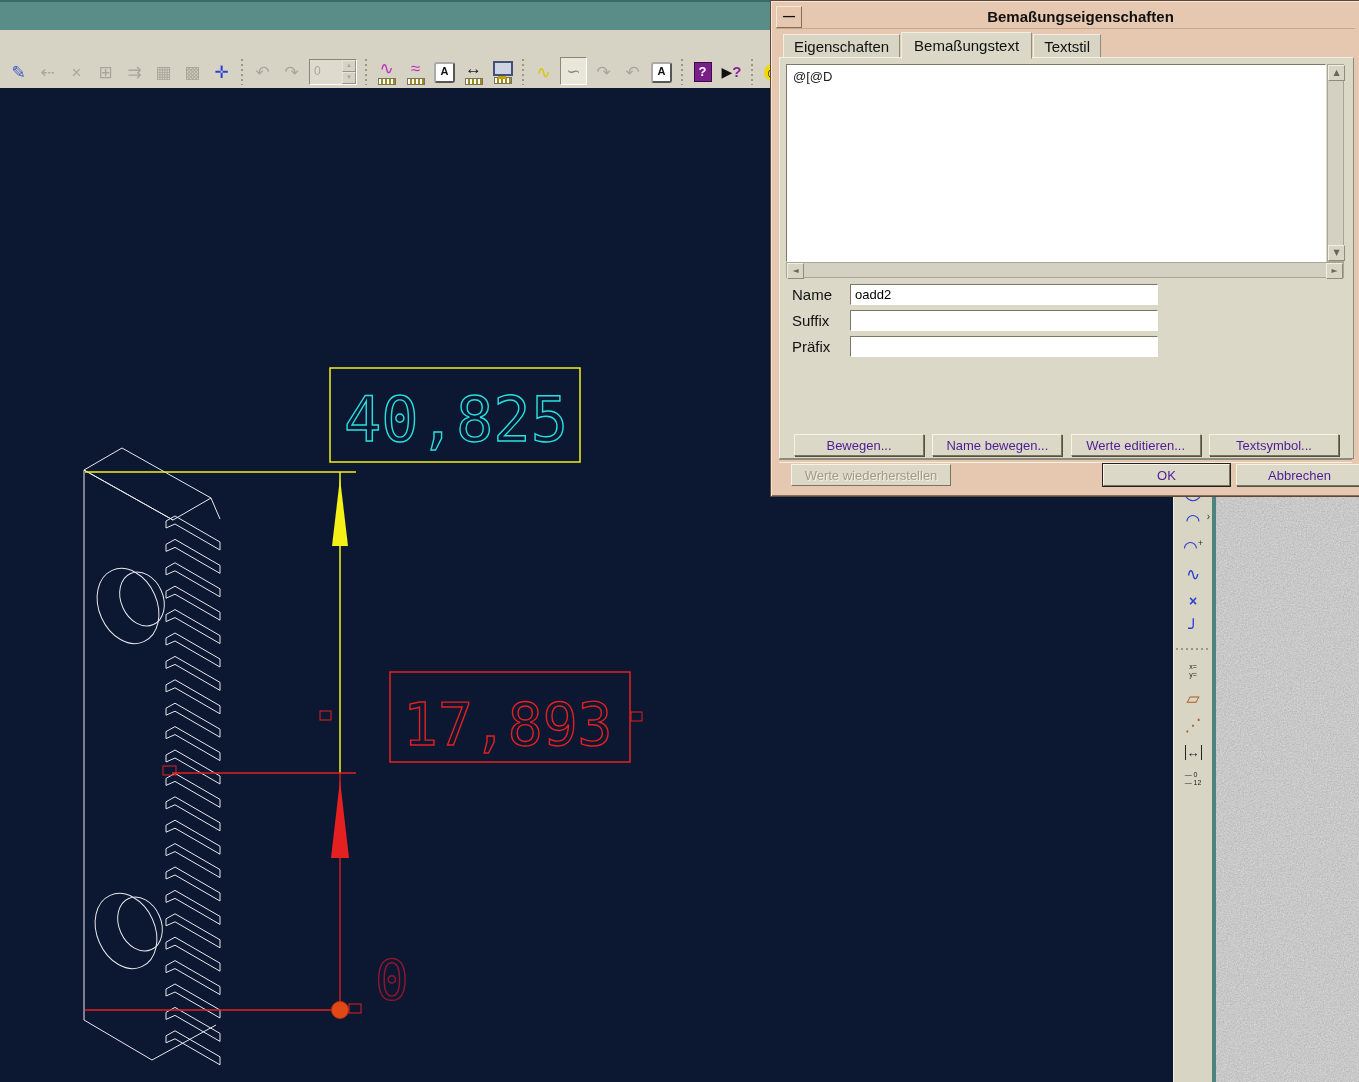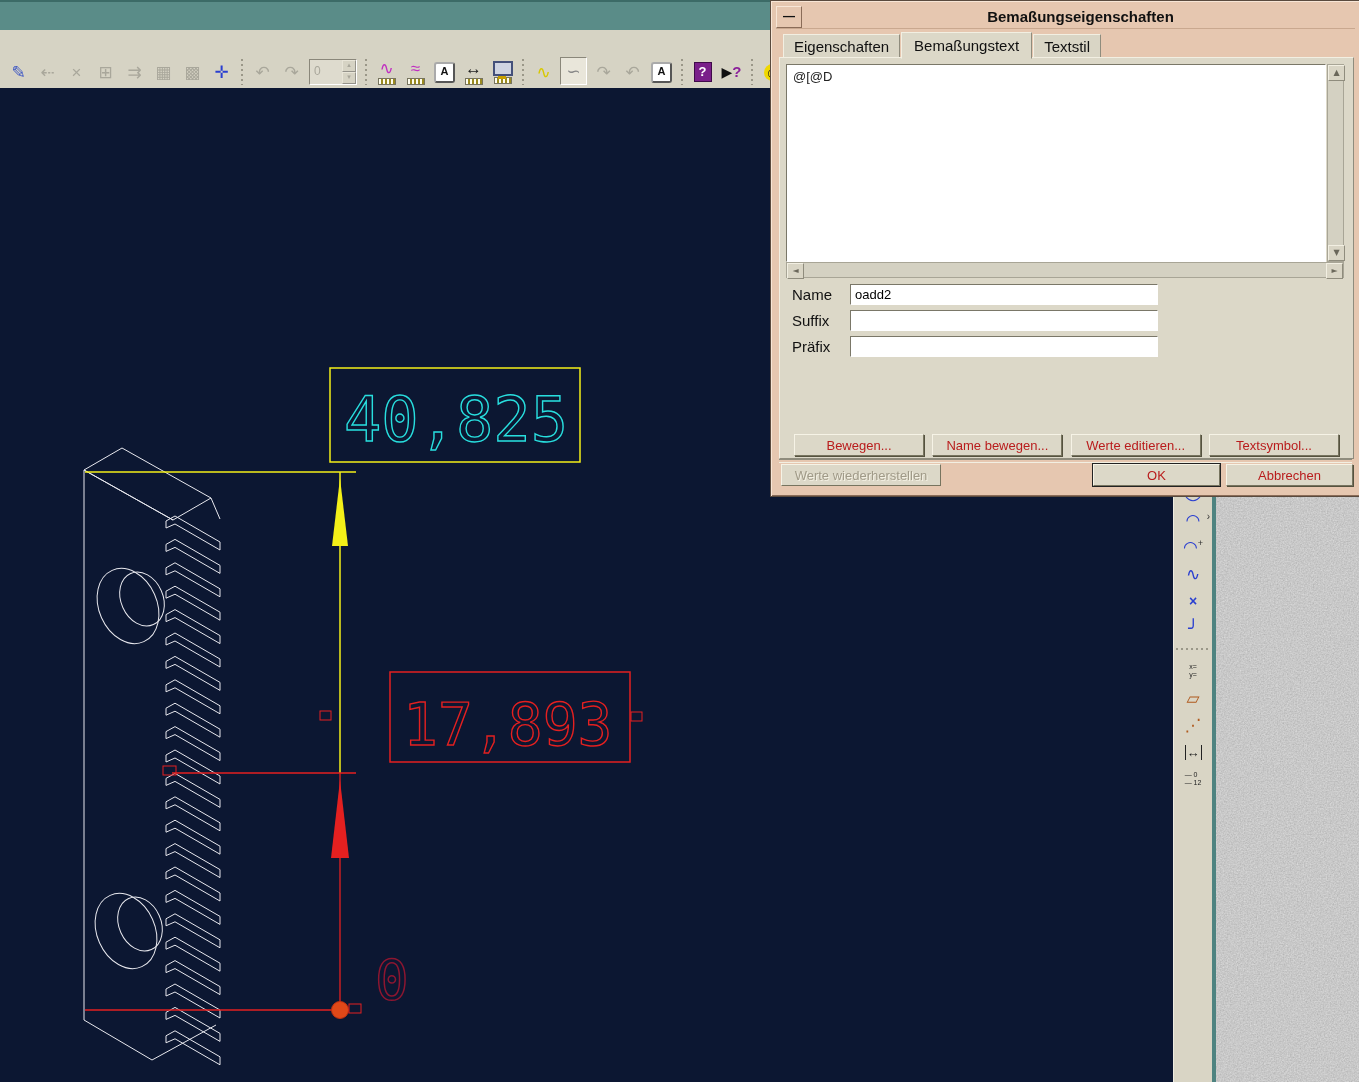--- a/index.html
+++ b/index.html
@@ -63,23 +63,23 @@
   .hsb{position:absolute;left:0;top:198px;width:558px;height:16px;background:#d4d1c2;border:1px solid #a8a596;box-sizing:border-box;}
   .sb-btn{position:absolute;width:15px;height:14px;background:#d9d5c5;border:1px solid;border-color:#f2efe2 #8f8c7d #8f8c7d #f2efe2;
     font:8px/14px "DejaVu Sans",sans-serif;color:#6a675a;text-align:center;cursor:pointer;}
   .dlg-fields{position:absolute;left:12px;top:226px;}
   .frow{display:flex;align-items:center;margin-bottom:5px;}
   .frow label{width:58px;font-size:15px;}
   .frow input{width:298px;height:17px;background:#fff;border:1px solid;border-color:#7a7768 #fff #fff #7a7768;
     font:13px "Liberation Sans",sans-serif;padding:1px 4px;}
   .btnrow1{position:absolute;left:14px;top:376px;width:545px;display:flex;justify-content:space-between;}
   .btn{height:22px;background:#dcd8c8;border:1px solid;border-color:#f6f3e6 #77745f #77745f #f6f3e6;
-    box-shadow:1px 1px 0 #55523f;font:13px "Liberation Sans",sans-serif;color:#b91c1c;padding:0 8px;cursor:pointer;}
+    box-shadow:1px 1px 0 #55523f;font:13px "Liberation Sans",sans-serif;color:#4c1d95;padding:0 8px;cursor:pointer;}
   .btnrow1 .btn{width:130px;}
-  .btnrow2{position:absolute;left:10px;top:463px;width:460px;height:23px;}
+  .btnrow2{position:absolute;left:20px;top:463px;width:460px;height:23px;}
   .btn.disabled{color:#a09a88;text-shadow:1px 1px 0 #f4f1e4;box-shadow:none;cursor:default;}
   .btn.default{outline:1px solid #222;}
   #btn-restore{position:absolute;left:0;width:160px;}
   #btn-ok{position:absolute;left:312px;width:127px;}
   #btn-cancel{position:absolute;left:445px;width:127px;}
   .dlg-groove{position:absolute;left:8px;top:458px;width:573px;height:2px;border-top:1px solid #8f8c7d;border-bottom:1px solid #f2efe2;}
 </style>
 </head>
 <body>
 

